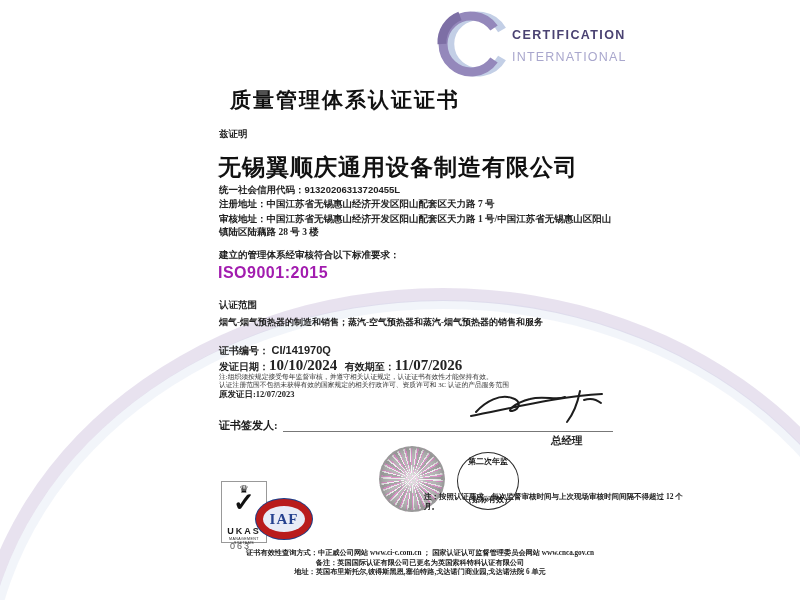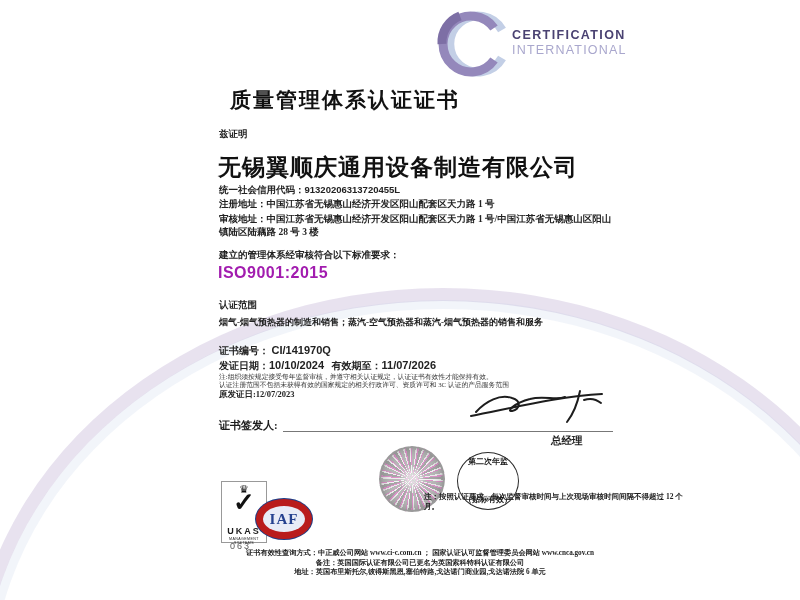--- a/index.html
+++ b/index.html
@@ -12,40 +12,40 @@
   .wm1{position:absolute; left:-30px; top:288px; width:920px; height:780px;
        border:13px solid rgba(150,125,180,0.22); border-radius:50%; pointer-events:none;}
   .wm2{position:absolute; left:-18px; top:300px; width:905px; height:770px;
        border:9px solid rgba(175,190,225,0.16); border-radius:50%; pointer-events:none;}
 
   
   .logo{position:absolute; left:430px; top:6px; width:260px; height:74px;}
   .logo svg{position:absolute; left:0; top:0;}
   .brand{position:absolute; left:82px; top:22px; font-family:"Liberation Sans",sans-serif;}
   .brand .l1{font-size:12.5px; letter-spacing:1.4px; color:#4a4272; font-weight:600;}
-  .brand .l2{font-size:12.5px; letter-spacing:1.2px; color:#a9a7cd; font-weight:500; margin-top:1px;}
+  .brand .l2{font-size:12.5px; letter-spacing:1.2px; color:#a9a7cd; font-weight:500; margin-top:8px;}
 
   .title{position:absolute; left:218px; top:86px; font-size:21px; font-weight:bold;
          letter-spacing:2px; color:#111;margin-left:12px;}
   .attest{position:absolute; left:219px; top:128px; font-size:9.5px; font-weight:600;}
   .company{position:absolute; left:218px; top:152px; font-size:23px; font-weight:bold;
            font-family:"Liberation Sans",sans-serif; letter-spacing:1px; color:#111;}
   .smallline{position:absolute; left:219px; font-size:9.5px; font-weight:600; color:#222; width:398px; line-height:13px;}
   .mono-num{font-family:"Liberation Sans",sans-serif; font-weight:700; font-size:9.5px;}
 
   .std-intro{top:249px;}
   .iso{position:absolute; left:218px; top:264px; font-family:"Liberation Sans",sans-serif;
        font-size:16px; font-weight:700; letter-spacing:0.5px; color:#a21caf;}
   .scope-label{top:299px;}
   .scope-text{top:316px; font-size:9px; font-weight:700;}
 
   .certno{top:344px; font-size:10px;}
   .certno .val{font-family:"Liberation Sans",sans-serif; font-weight:700; font-size:11px;}
   .dates{top:359px; font-size:10px;}
-  .dates .val{font-family:Liberation Sans, sans-serif; font-weight:700; font-size:11px;}
+  .dates .val{font-family:Liberation Serif, serif; font-weight:700; font-size:15px;}
   .fine{font-size:6.8px; font-weight:500; line-height:7.5px; color:#333;}
   .fine1{top:373px;}
   .fine2{top:381px;}
   .orig{top:388px; font-size:8.5px; font-weight:700;}
 
   .sig-svg{position:absolute; left:468px; top:386px;}
   .signer{position:absolute; left:219px; top:418px; font-size:11px; font-weight:700;}
   .sig-line{position:absolute; left:283px; top:431px; width:330px; border-top:1px solid #777;}
   .sig-title{position:absolute; left:551px; top:434px; font-size:10.5px; font-weight:700;}
 
@@ -102,21 +102,21 @@
     </div>
   </div>
 
   <div class="title">质量管理体系认证证书</div>
   <div class="attest">兹证明</div>
   <div class="company">无锡翼顺庆通用设备制造有限公司</div>
 
   <div class="smallline" style="top:183px">
     <span>统一社会信用代码：</span><span class="mono-num">91320206313720455L</span>
   </div>
-  <div class="smallline" style="top:198px">注册地址：中国江苏省无锡惠山经济开发区阳山配套区天力路 1 号</div>
+  <div class="smallline" style="top:198px">注册地址：中国江苏省无锡惠山经济开发区阳山配套区天力路 7 号</div>
   <div class="smallline" style="top:213px">审核地址：中国江苏省无锡惠山经济开发区阳山配套区天力路 1 号/中国江苏省无锡惠山区阳山镇陆区陆藕路 28 号 3 楼</div>
 
   <div class="smallline std-intro">建立的管理体系经审核符合以下标准要求：</div>
   <div class="iso">ISO9001:2015</div>
 
   <div class="smallline scope-label">认证范围</div>
   <div class="smallline scope-text">烟气-烟气预热器的制造和销售；蒸汽-空气预热器和蒸汽-烟气预热器的销售和服务</div>
 
   <div class="smallline certno">
     <span>证书编号：</span>

